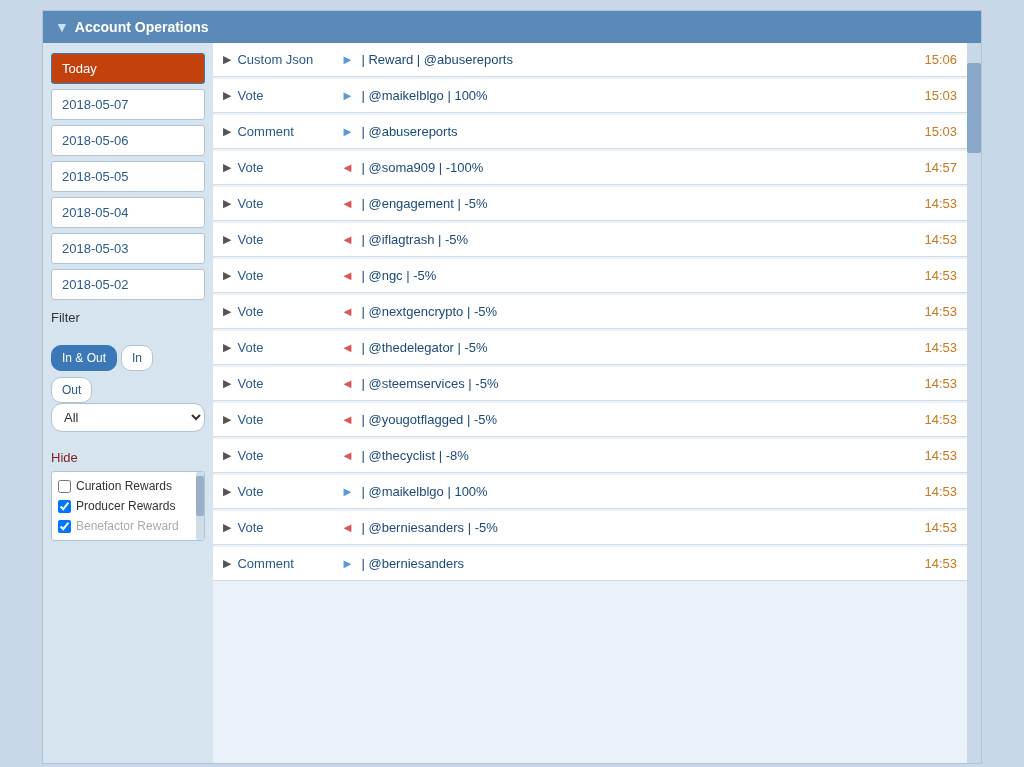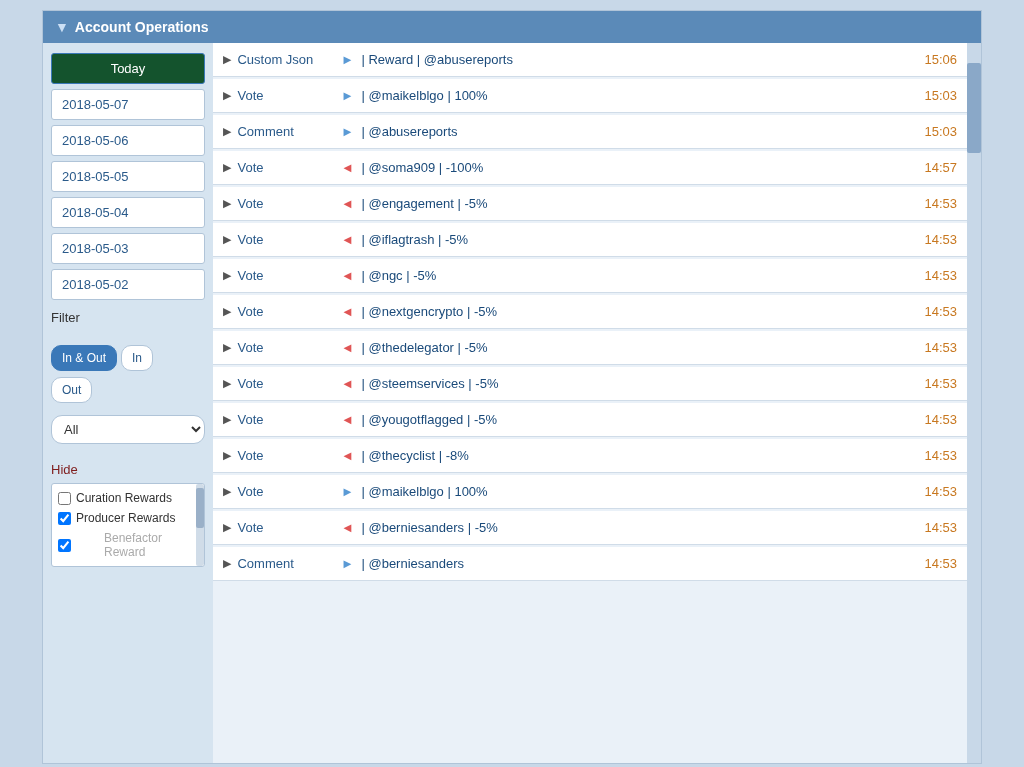--- a/index.html
+++ b/index.html
@@ -49,24 +49,23 @@
       margin-bottom: 5px;
       border: 1px solid #b0c4d8;
       border-radius: 3px;
       background: white;
       color: #2a5a8a;
       text-align: left;
       cursor: pointer;
       font-size: 13px;
     }
     .date-btn.active {
-      background: #14532d;
+      background: #c2410c;
       color: white;
       border-color: #3a78b8;
-      text-align: center;
     }
     .filter-section {
       margin-top: 10px;
     }
     .filter-label {
       font-size: 13px;
       color: #333;
       margin-bottom: 20px;
       font-weight: normal;
     }
@@ -221,42 +220,42 @@
           <button class="date-btn">2018-05-03</button>
           <button class="date-btn">2018-05-02</button>
         </div>
 
       <div class="filter-section">
         <div class="filter-label">Filter</div>
         <div class="filter-buttons">
           <button class="filter-btn active">In &amp; Out</button>
           <button class="filter-btn">In</button>
         </div>
-        <div style="margin-bottom:12px;">
+        <div style="margin-bottom:0;">
           <button class="filter-btn out">Out</button>
         </div>
         <select class="select-all">
           <option>All</option>
         </select>
       </div>
 
       <div class="hide-section">
         <div class="hide-label">Hide</div>
         <div class="hide-scroll" style="position:relative;">
           <div class="hide-item">
             <input type="checkbox" style="">
             <span>Curation Rewards</span>
           </div>
           <div class="hide-item">
             <input type="checkbox" checked="" style="">
             <span>Producer Rewards</span>
           </div>
           <div class="hide-item">
             <input type="checkbox" checked="" style="">
-            <span style="color:#aaa;margin-left:28px;">Benefactor Reward</span>
+            <span style="color:#aaa;">Benefactor Reward</span>
           </div>
 
           <div style="position:absolute;right:0;top:0;width:8px;height:100%;background:#d0dce8;border-radius:2px;">
             <div style="width:8px;height:40px;background:#9ab0c8;border-radius:2px;margin-top:4px;"></div>
           </div>
         </div>
       </div>
     </div>
 
     <div class="operations-panel">

